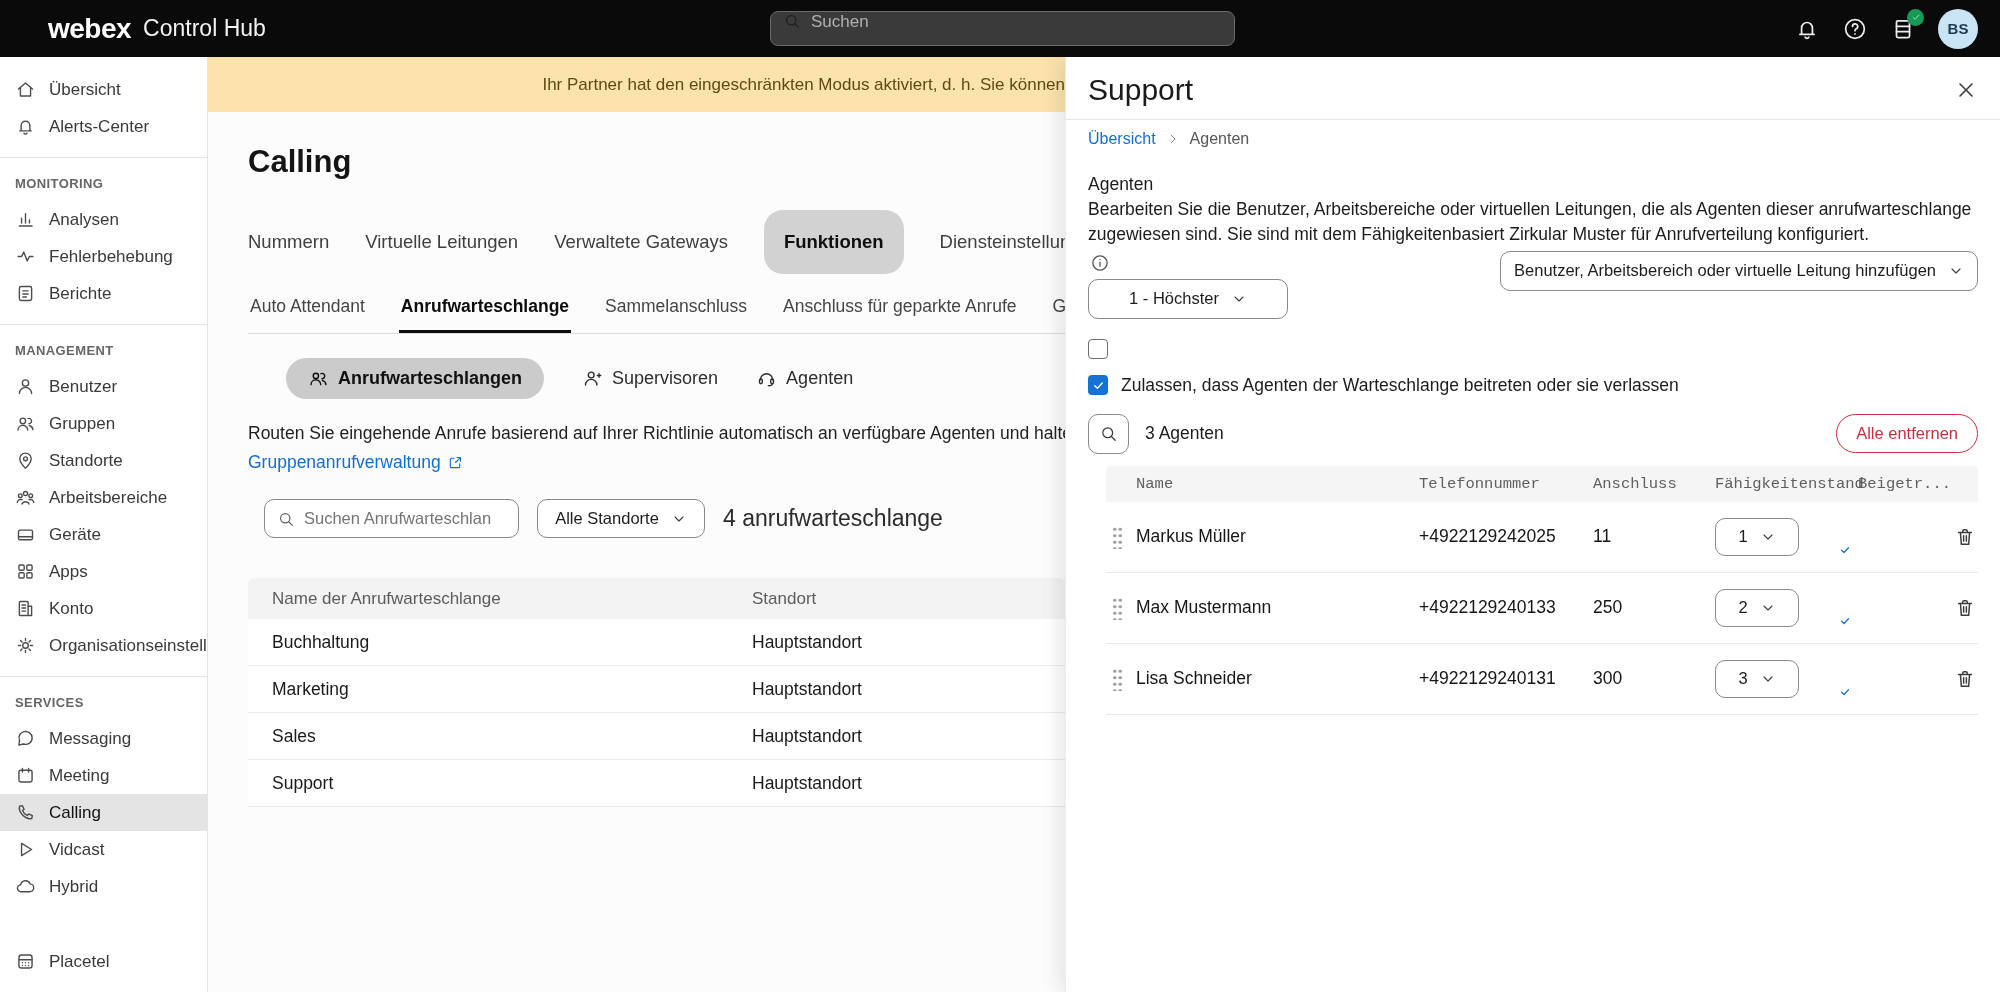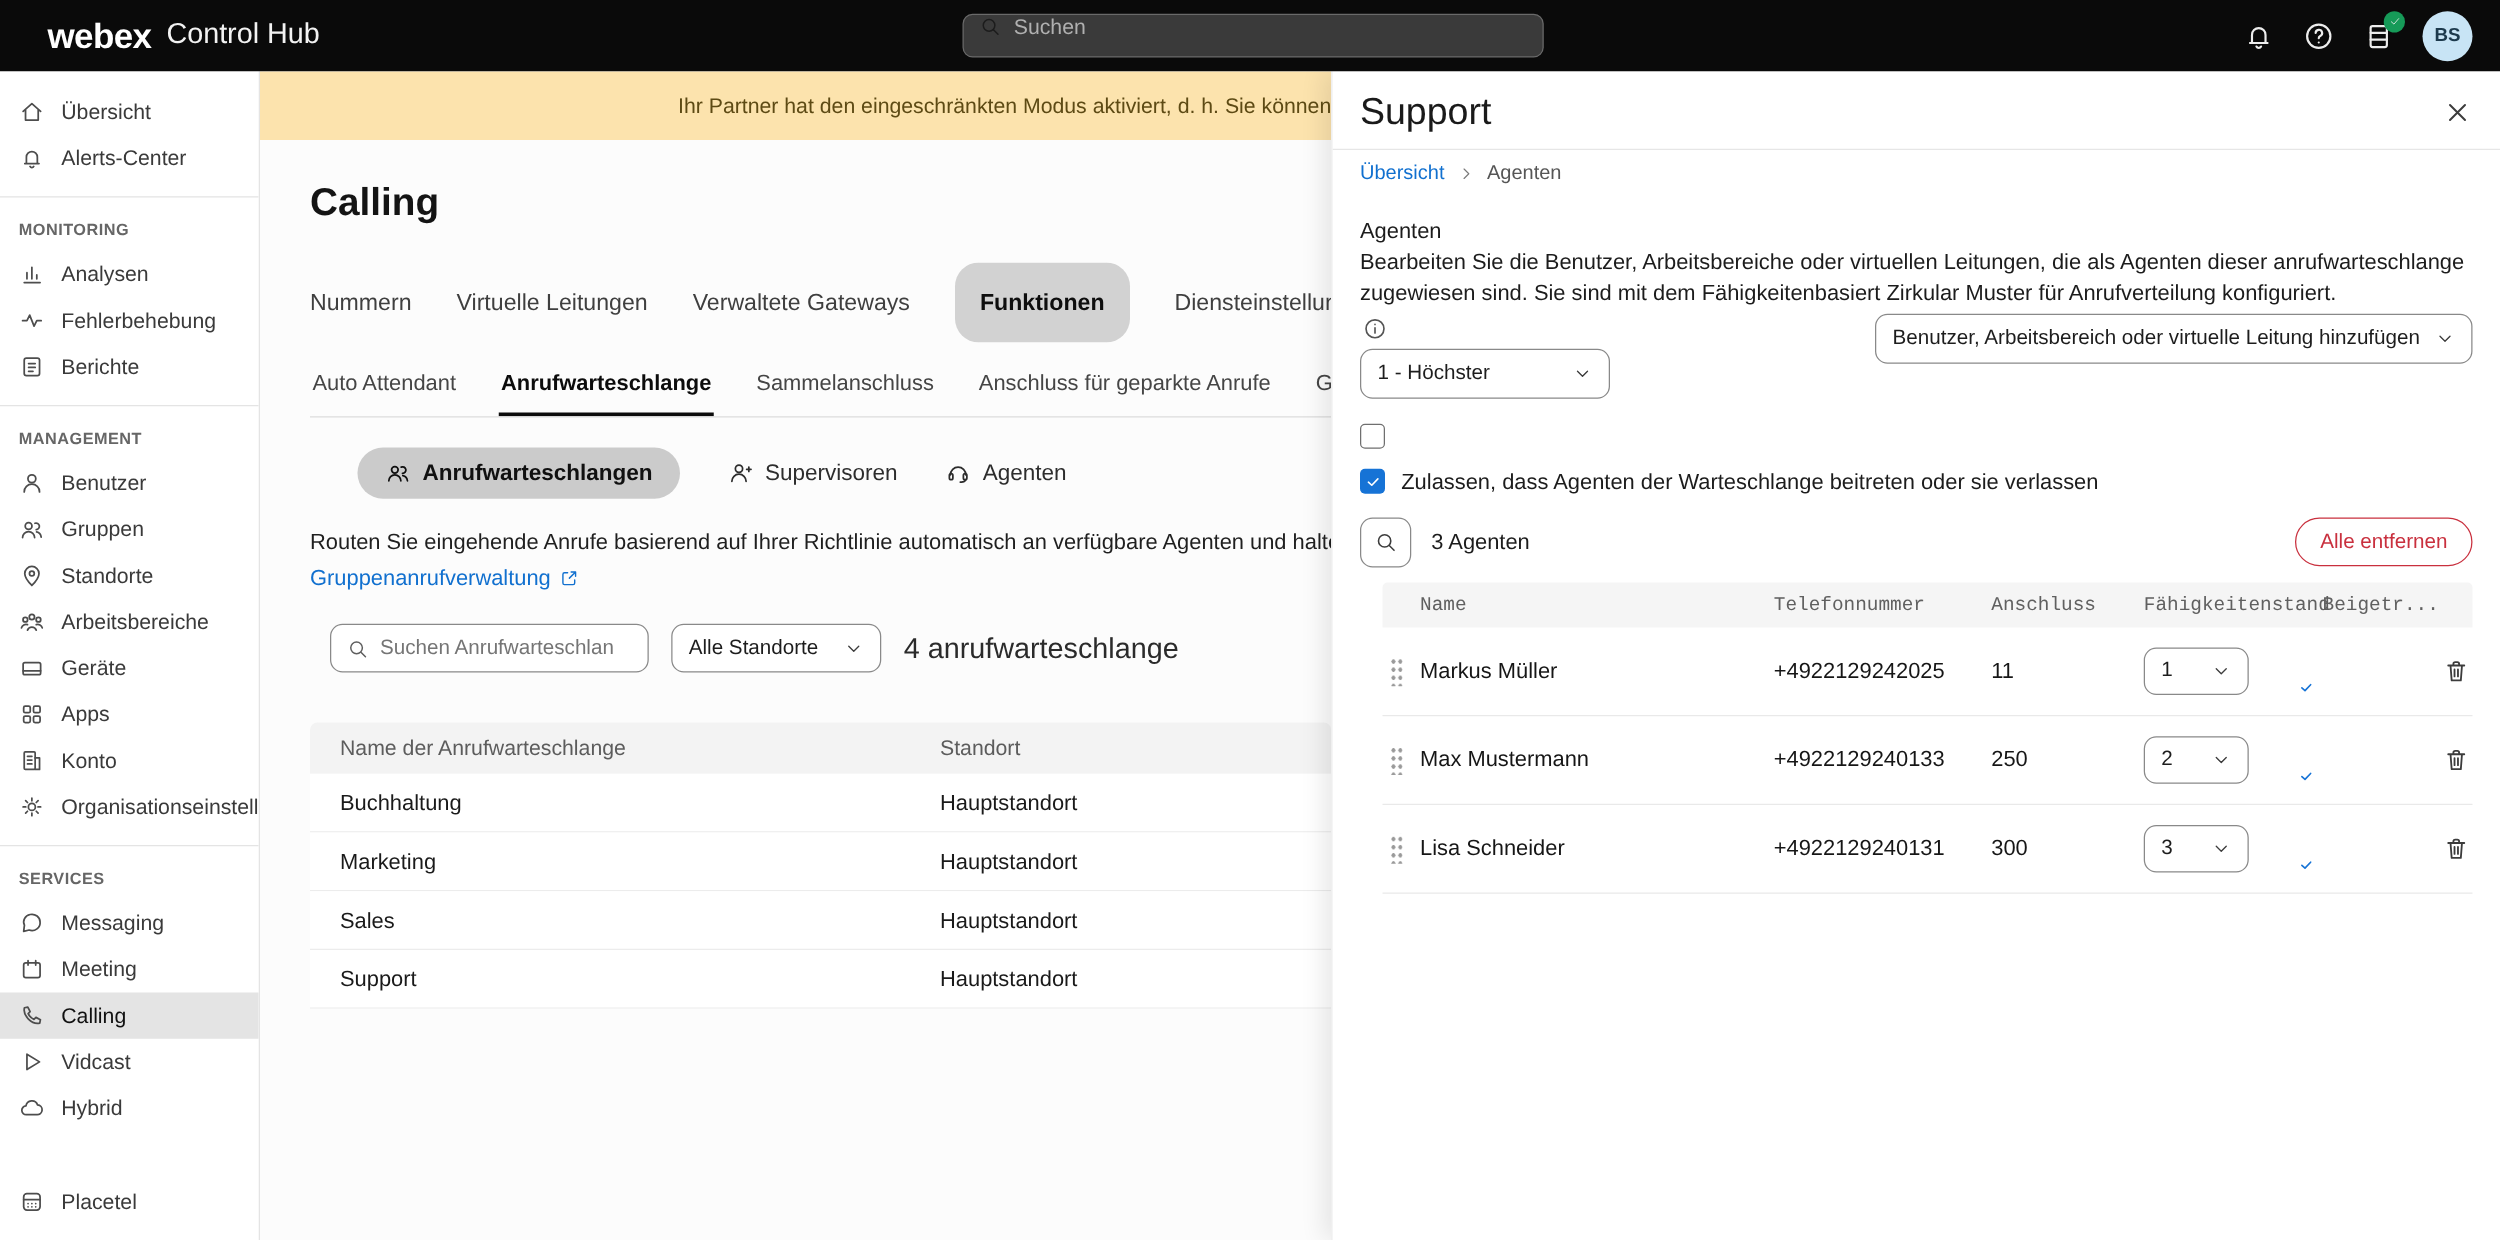--- a/index.html
+++ b/index.html
@@ -2,21 +2,21 @@
 <html><head>
 <meta charset="utf-8">
 <style>
   * { box-sizing: border-box; margin: 0; padding: 0; }
   html,body { width:2000px; height:992px; overflow:hidden; }
   body { font-family: "Liberation Sans", "DejaVu Sans", sans-serif; background:#fff; color:#1c1c1c; }
   .app { width:2000px; height:992px; display:flex; flex-direction:column; position:relative; }
 
   
   .topbar { height:57px; background:#0a0a0a; display:flex; align-items:center; flex:none; position:relative; }
-  .brand { display:flex; align-items:flex-start; gap:12px; margin-left:38px; }
+  .brand { display:flex; align-items:center; gap:12px; margin-left:48px; }
   .brand-webex { color:#fff; font-weight:800; font-size:28px; letter-spacing:-0.5px; }
   .brand-product { color:#f2f2f2; font-weight:400; font-size:23px; }
   .top-search { position:absolute; left:770px; top:11px; width:465px; height:35px; background:#3a3a3a; border:1px solid #6a6a6a; border-radius:8px; display:flex; align-items:flex-start; padding:0 12px; gap:10px; }
   .top-search svg { width:18px; height:18px; stroke:#b5b5b5; }
   .top-search input { flex:1; background:transparent; border:none; outline:none; color:#e8e8e8; font-size:17px; font-family:inherit; }
   .top-search input::placeholder { color:#b0b0b0; }
   .top-icons { position:absolute; right:22px; top:0; height:57px; display:flex; align-items:center; gap:22px; }
   .top-icon { width:26px; height:26px; color:#ededed; position:relative; cursor:pointer; }
   .top-icon svg { width:26px; height:26px; stroke:#ededed; }
   .badge-check { position:absolute; top:-7px; right:-8px; width:17px; height:17px; border-radius:50%; display:flex; align-items:center; justify-content:center; }
@@ -54,21 +54,21 @@
   .segment.active { background:#cbcbcb; border-radius:23px; padding:10px 22px; font-weight:700; color:#101010; }
   .segment svg { width:21px; height:21px; }
   .queue-desc { margin-top:24px; font-size:17.5px; color:#1f1f1f; white-space:nowrap; overflow:hidden; }
   .queue-link { margin-top:8px; display:flex; align-items:center; gap:6px; color:#1170cf; font-size:17.5px; cursor:pointer; }
   .queue-link svg { width:17px; height:17px; stroke:#1170cf; }
   .filters { display:flex; align-items:center; gap:18px; margin-top:26px; }
   .search-box { width:255px; height:39px; border:1px solid #898989; border-radius:10px; background:#fff; display:flex; align-items:center; padding:0 12px; gap:9px;margin-left:16px; }
   .search-box svg { width:18px; height:18px; stroke:#5f5f5f; flex:none; }
   .search-box input { flex:1; min-width:0; border:none; outline:none; font-size:16.5px; font-family:inherit; color:#222; background:transparent; }
   .search-box input::placeholder { color:#757575; }
-  .select { height:39px; border:1px solid #898989; border-radius:10px; background:#fff; display:flex; align-items:center; justify-content:space-between; padding:0 13px; font-size:16.5px; color:#1d1d1d; cursor:pointer; gap:12px; }
+  .select { height:39px; border:1px solid #898989; border-radius:10px; background:#fff; display:flex; align-items:center; justify-content:center; padding:0 13px; font-size:16.5px; color:#1d1d1d; cursor:pointer; gap:12px; }
   .select svg { width:16px; height:16px; stroke:#3d3d3d; flex:none; }
   .loc-select { width:168px; }
   .count-text { font-size:23px; color:#2b2b2b; white-space:nowrap; }
   .queue-table { margin-top:40px; width:100%; }
   .qt-header { display:flex; background:#f3f3f3; height:41px; align-items:center; border-radius:6px 6px 0 0; }
   .qt-header .qt-col { font-size:17px; color:#5c5c5c; }
   .qt-col.c1 { width:504px; padding-left:24px; flex:none; }
   .qt-col.c2 { flex:1; }
   .qt-row { display:flex; align-items:center; height:47px; background:#fff; border-bottom:1px solid #ececec; font-size:17.5px; color:#1a1a1a; cursor:pointer; }
 

